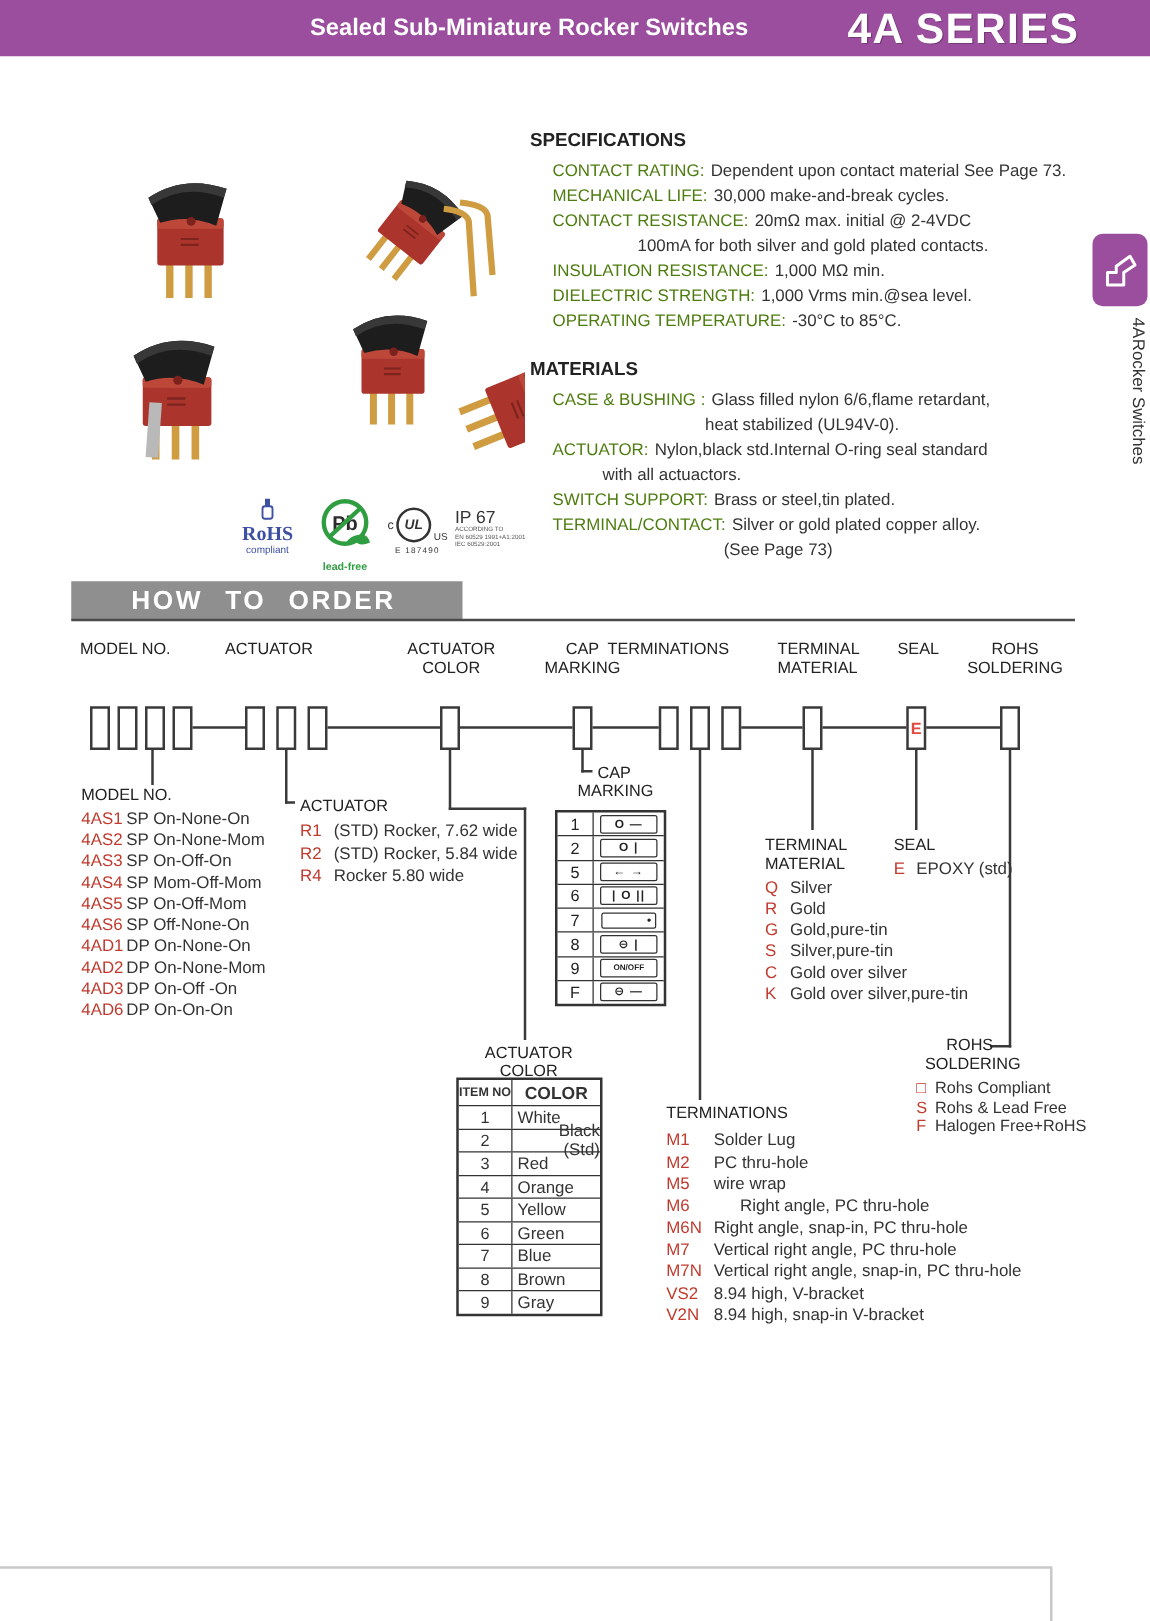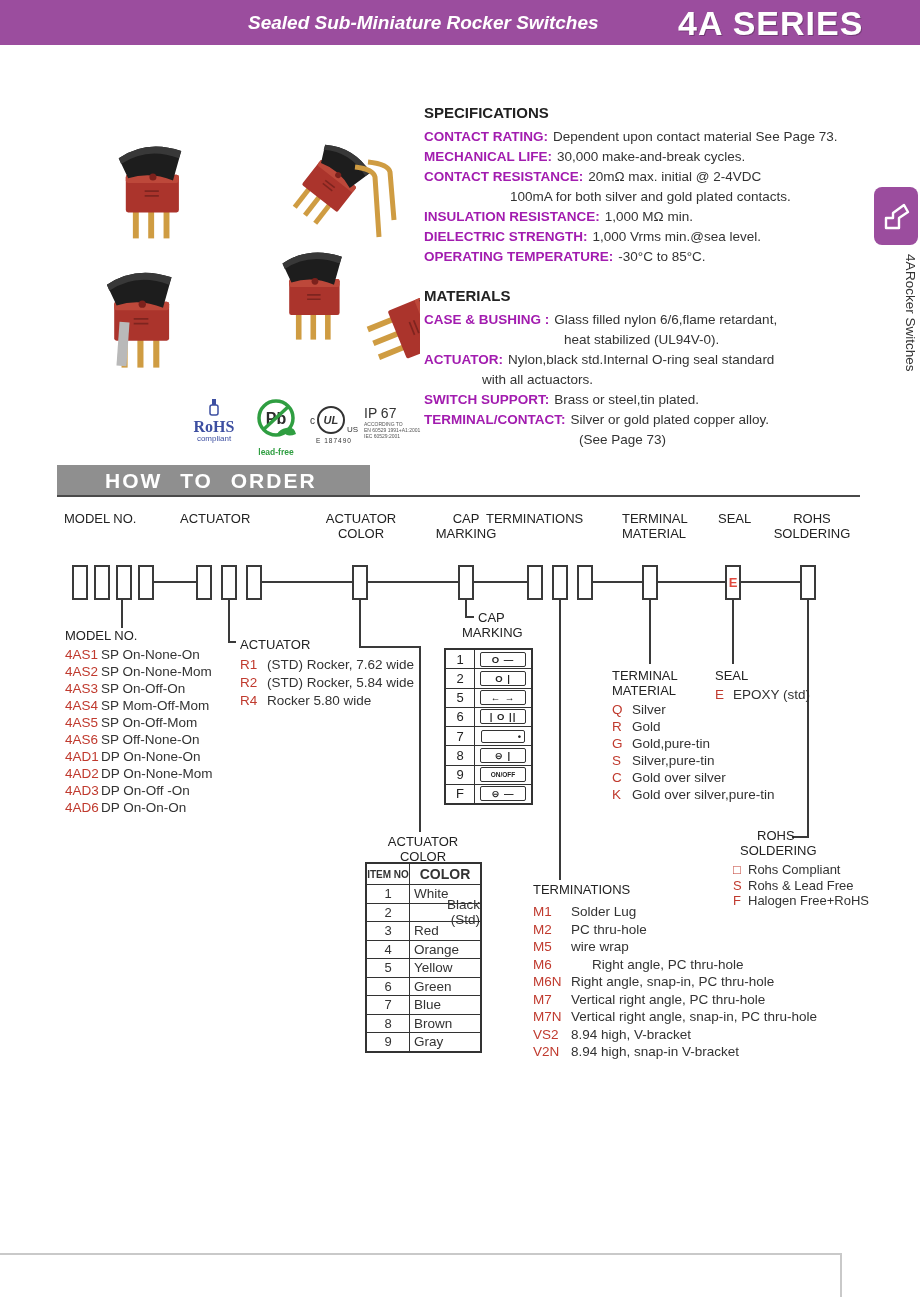--- a/index.html
+++ b/index.html
@@ -2,32 +2,32 @@
 <html><head>
 <meta charset="utf-8">
 <style>
   html,body{margin:0;padding:0;background:#fff;}
   body{font-family:"Liberation Sans","DejaVu Sans",sans-serif;color:#333;}
   .page{position:relative;width:920px;height:1297px;background:#fff;overflow:hidden;}
   .abs{position:absolute;}
 
   
   .hdr{left:0;top:0;width:920px;height:45px;background:#9b4d9e;}
-  .hdr-title{left:248px;top:0;height:45px;line-height:45px;color:#fff;font-size:19px;font-weight:bold;font-style:italic;}
+  .hdr-title{left:248px;top:0;height:45px;line-height:45px;color:#fff;font-size:19px;font-weight:bold;}
   .hdr-series{left:678px;top:0;height:45px;line-height:47px;color:#fff;font-size:34px;font-weight:800;letter-spacing:1px;text-shadow:1px 1px 0 rgba(0,0,0,.25);}
 
   
   .tab{left:874px;top:187px;width:44px;height:58px;background:#9b4d9e;border-radius:8px;display:flex;align-items:center;justify-content:center;}
   .vtext{left:868px;top:254px;width:50px;height:320px;writing-mode:vertical-rl;font-size:13.5px;color:#333;display:flex;}
   .vtext span{display:block;line-height:16px;}
 
   
   .sec-heading{font-size:15px;font-weight:bold;color:#222;margin-bottom:6px;}
   .spec-line{font-size:13.5px;line-height:20px;white-space:nowrap;}
-  .bl{font-weight:bold;color:#a21caf;margin-right:5px;}
+  .bl{font-weight:normal;color:#4d7c0f;margin-right:5px;margin-left:18px;}
   .tx{color:#333;}
 
   
   .rohs-badge{left:186px;top:398px;width:56px;text-align:center;color:#3d4fa1;}
   .rohs-word{font-family:"Liberation Serif","DejaVu Serif",serif;font-weight:bold;font-size:16px;line-height:14px;}
   .rohs-sub{font-size:8px;line-height:9px;}
   .pb-badge{left:250px;top:396px;width:52px;text-align:center;}
   .pb-sub{font-size:8.5px;font-weight:bold;color:#2f9e41;line-height:8px;}
   .ul-badge{left:308px;top:406px;width:52px;text-align:center;color:#333;}
   .ul-row{display:flex;align-items:center;justify-content:center;gap:2px;}

